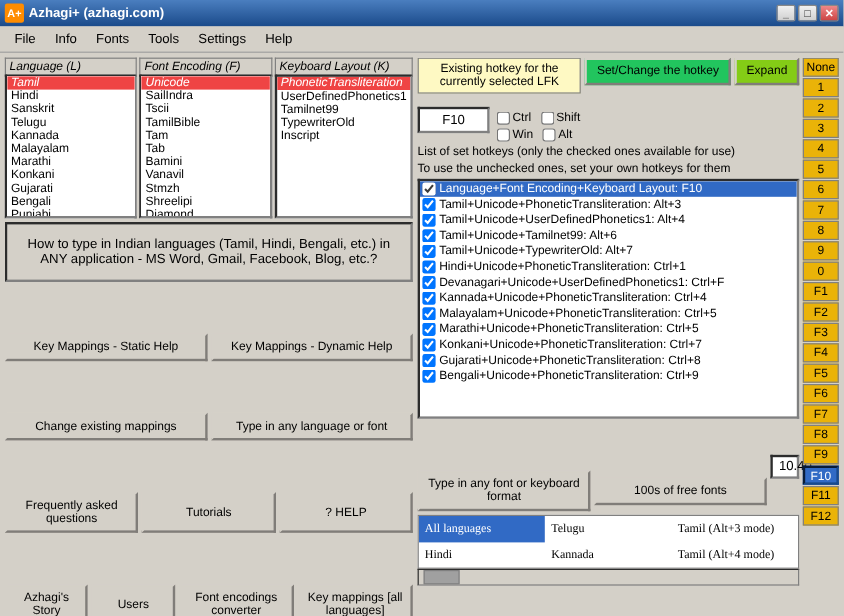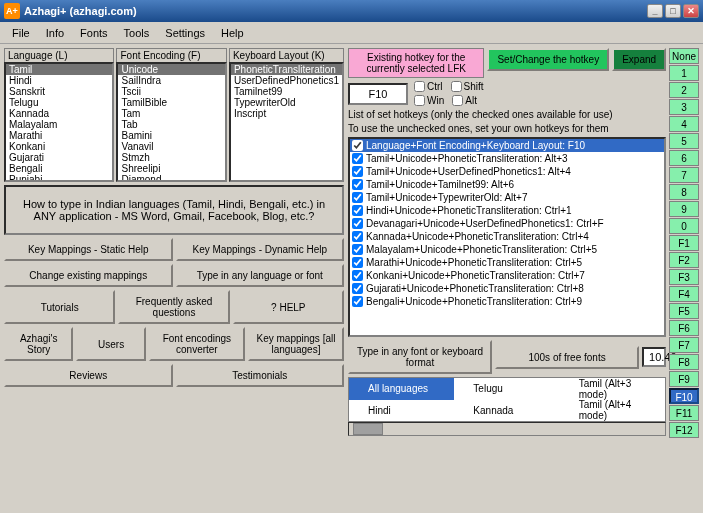--- a/index.html
+++ b/index.html
@@ -97,34 +97,35 @@
     .list-header {
       background: #d4d0c8;
       border: 1px solid #808080;
       border-bottom: none;
       padding: 1px 3px;
       font-size: 10px;
       cursor: pointer;
       text-align: left;
       white-space: nowrap;
       overflow: hidden;
+      font-style: italic;
     }
     .list-box {
       border: 2px inset #808080;
       background: white;
       height: 120px;
       overflow-y: auto;
       font-size: 10px;
     }
     .list-box .list-item {
       padding: 0 3px;
       cursor: pointer;
       white-space: nowrap;
     }
-    .list-box .list-item.selected { background: #737373; color: white; }
+    .list-box .list-item.selected { background: #ef4444; color: white; font-style: italic; }
 
     
     .info-box {
       border: 2px inset #808080;
       background: #d4d0c8;
       padding: 6px;
       font-size: 11px;
       text-align: center;
       min-height: 50px;
       display: flex;
@@ -137,39 +138,40 @@
       gap: 3px;
     }
     .win-btn {
       border: 2px outset #d4d0c8;
       background: #d4d0c8;
       padding: 4px 6px;
       cursor: pointer;
       font-size: 10px;
       text-align: center;
       flex: 1;
+      margin-top: 40px;
     }
     .hotkey-label-box {
       border: 1px solid #808080;
-      background: #f9a8d4;
+      background: #fef9c3;
       padding: 3px 5px;
       font-size: 10px;
       flex: 1;
       text-align: center;
     }
     .set-hotkey-btn {
       border: 2px outset #d4d0c8;
       background: #22c55e;
       padding: 4px 8px;
       cursor: pointer;
       font-size: 10px;
     }
     .expand-btn {
       border: 2px outset #d4d0c8;
-      background: #15803d;
+      background: #84cc16;
       padding: 4px 8px;
       cursor: pointer;
       font-size: 10px;
     }
     .hotkey-display {
       border: 2px inset #808080;
       background: white;
       width: 60px;
       height: 22px;
       display: flex; align-items: center; justify-content: center;
@@ -210,21 +212,21 @@
 
     
     .right-sidebar {
       display: flex;
       flex-direction: column;
       gap: 1px;
       flex: 0 0 28px;
     }
     .sidebar-item {
       border: 1px solid #808080;
-      background: #86efac;
+      background: #eab308;
       text-align: center;
       padding: 1px 2px;
       font-size: 10px;
       cursor: pointer;
       height: 16px;
       line-height: 14px;
     }
     .sidebar-item.selected-item {
       background: #316ac5;
       color: white;
@@ -237,24 +239,24 @@
       background: white;
       font-size: 10px;
       height: 45px;
       overflow: hidden;
     }
     .lang-bottom-row {
       display: flex;
       height: 50%;
     }
     .lang-cell {
-      padding: 2px 19px;
+      padding: 2px 5px;
       cursor: pointer;
       flex: 1;
-      display: flex; align-items: center;
+      display: flex; align-items: center; font-family: Liberation Serif, serif;
     }
     .lang-cell.selected-cell { background: #316ac5; color: white; }
 
     .scrollbar-h {
       height: 14px;
       background: #d4d0c8;
       border: 1px inset #808080;
       display: flex;
       align-items: center;
     }
@@ -354,22 +356,22 @@
       <button class="win-btn">Key Mappings - Static Help</button>
       <button class="win-btn">Key Mappings - Dynamic Help</button>
     </div>
 
     <div class="btn-row">
       <button class="win-btn">Change existing mappings</button>
       <button class="win-btn">Type in any language or font</button>
     </div>
 
     <div class="btn-row">
+      <button class="win-btn">Frequently asked questions</button>
       <button class="win-btn">Tutorials</button>
-      <button class="win-btn">Frequently asked questions</button>
       <button class="win-btn">? HELP</button>
     </div>
 
     <div class="btn-row">
       <button class="win-btn">Azhagi's Story</button>
       <button class="win-btn">Users</button>
       <button class="win-btn" style="flex:1.5">Font encodings converter</button>
       <button class="win-btn" style="flex:1.5">Key mappings [all languages]</button>
     </div>
 
@@ -387,21 +389,21 @@
       <div style="display:flex; flex-direction:column; gap:3px; flex:1;">
 
         <div style="display:flex; gap:3px; align-items:flex-start;">
           <div class="hotkey-label-box">Existing hotkey for the currently selected LFK</div>
           <button class="set-hotkey-btn">Set/Change the hotkey</button>
           <button class="expand-btn">Expand</button>
         </div>
 
         <div style="display:flex; align-items:center; gap:6px;">
           <div class="hotkey-display">F10</div>
-          <div style="display:flex; flex-direction:column; gap:3px;">
+          <div style="display:flex; flex-direction:column; gap:3px;margin-top:12px;">
             <div style="display:flex; gap:8px;">
               <label class="checkbox-row">
                 <input type="checkbox" style="">
                 <span>Ctrl</span>
               </label>
               <label class="checkbox-row">
                 <input type="checkbox" style="">
                 <span>Shift</span>
               </label>
             </div>

